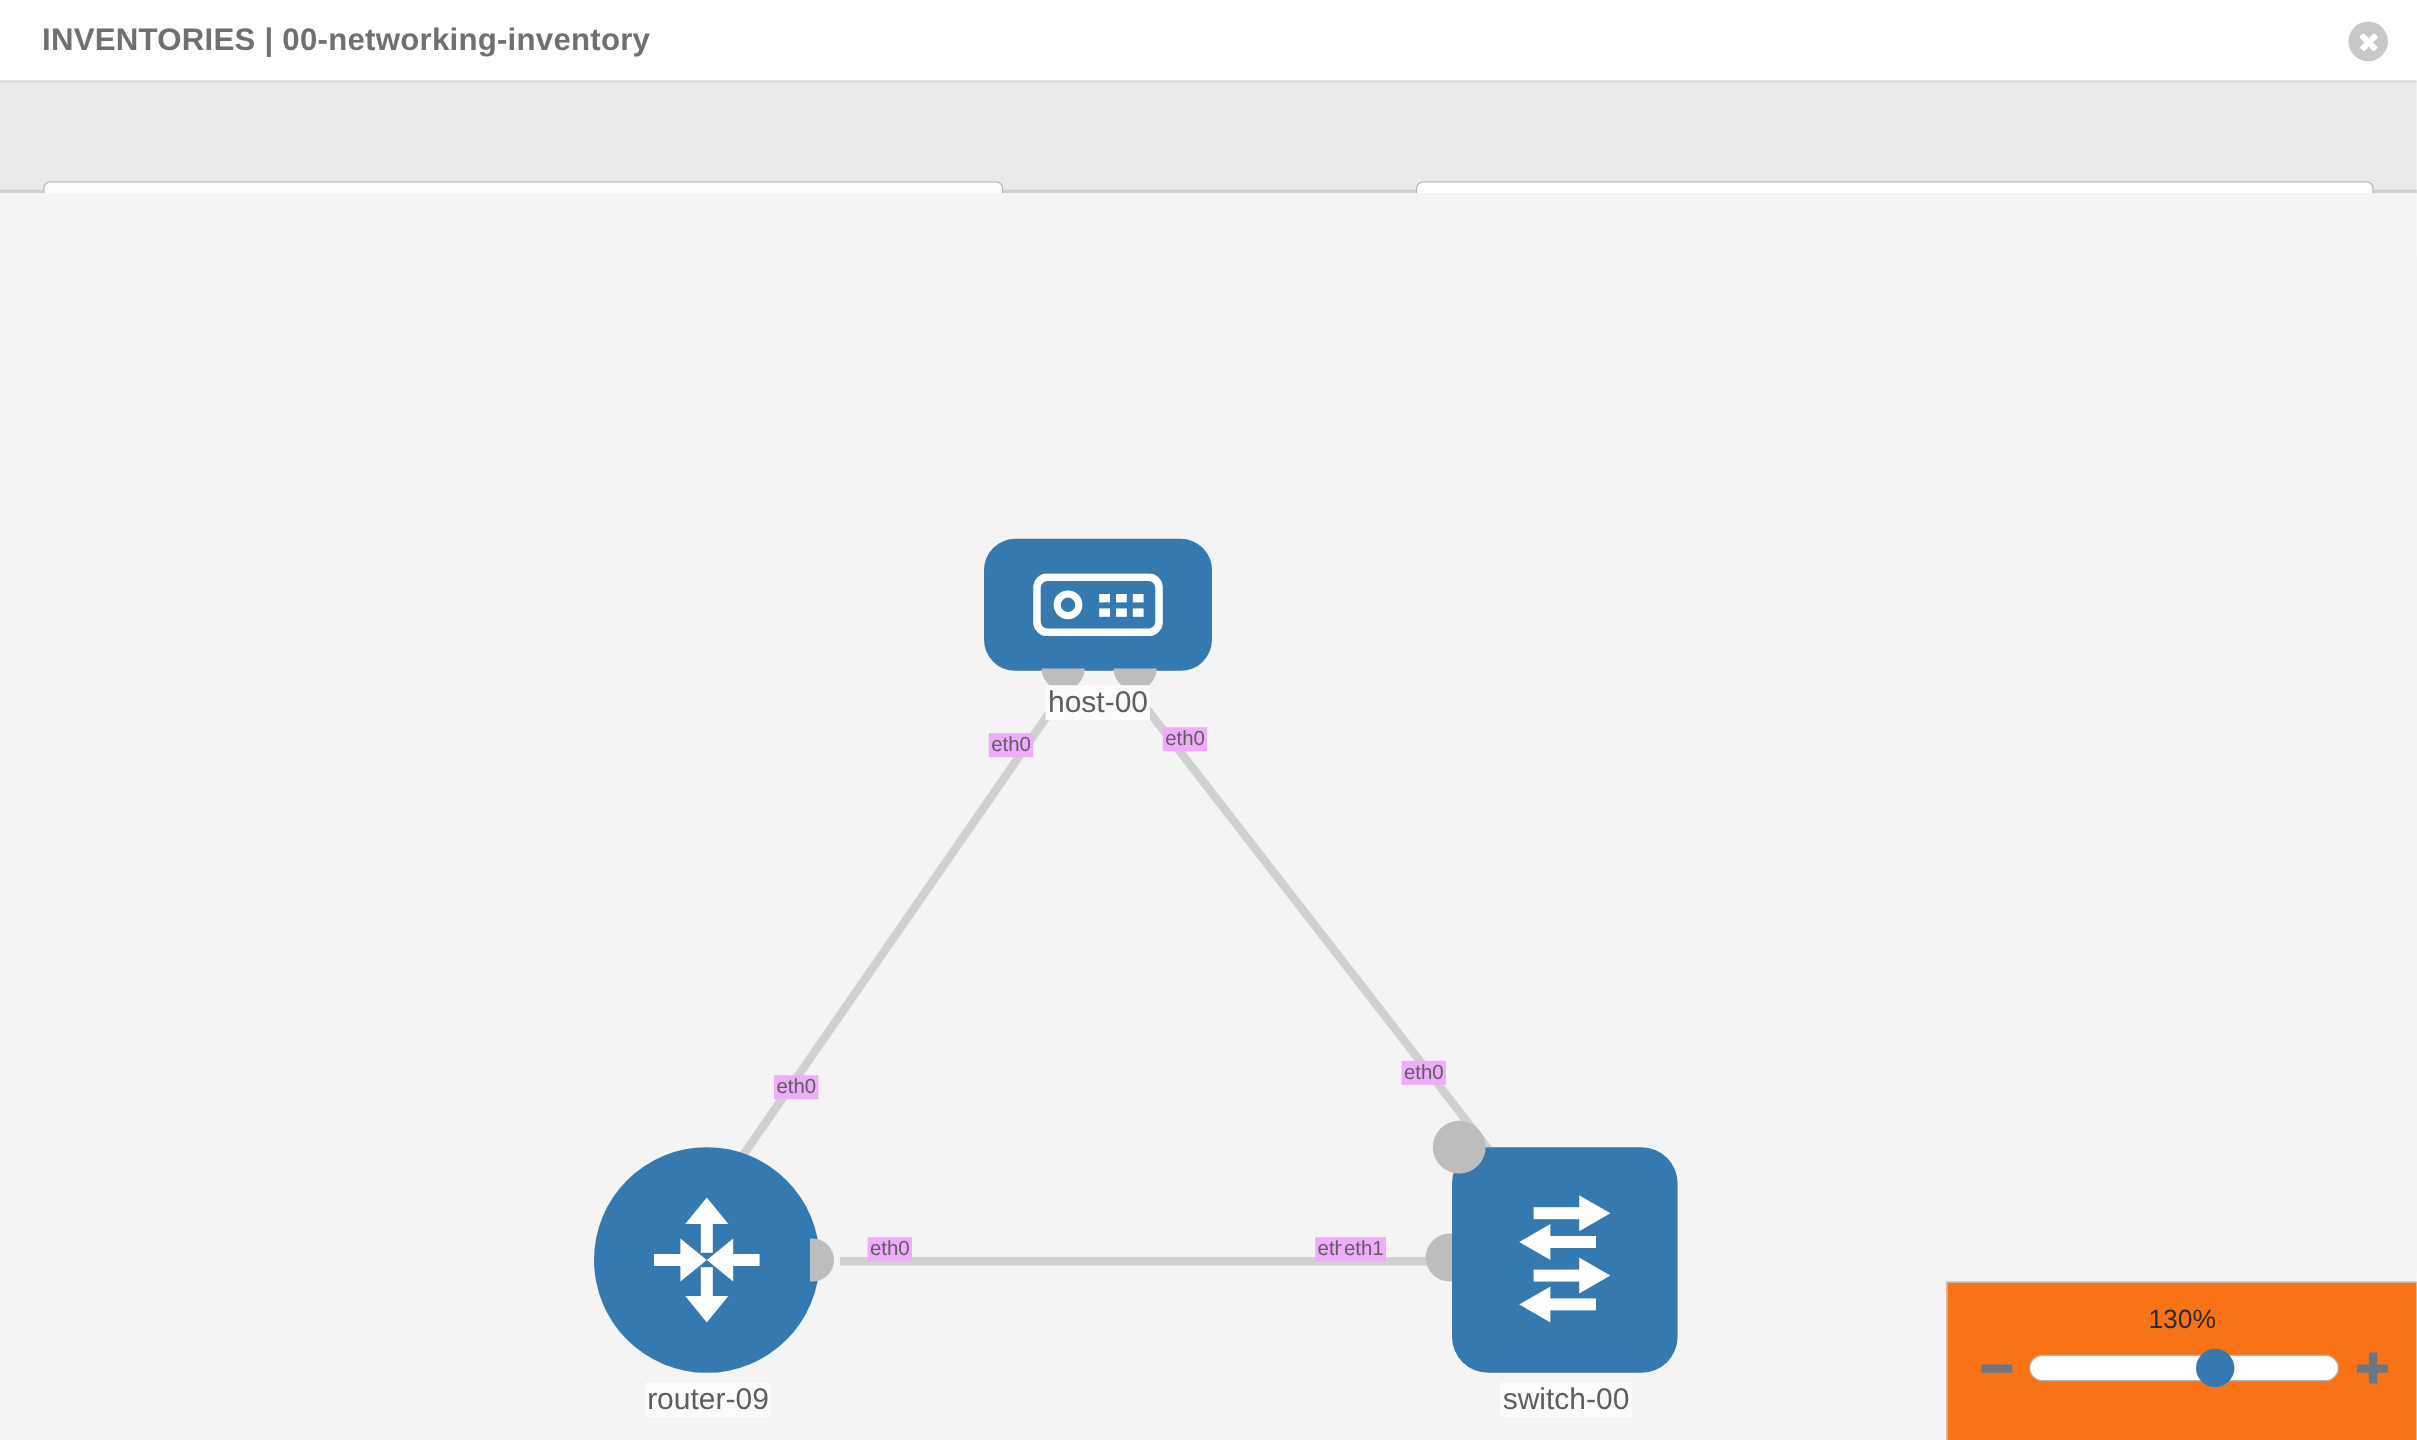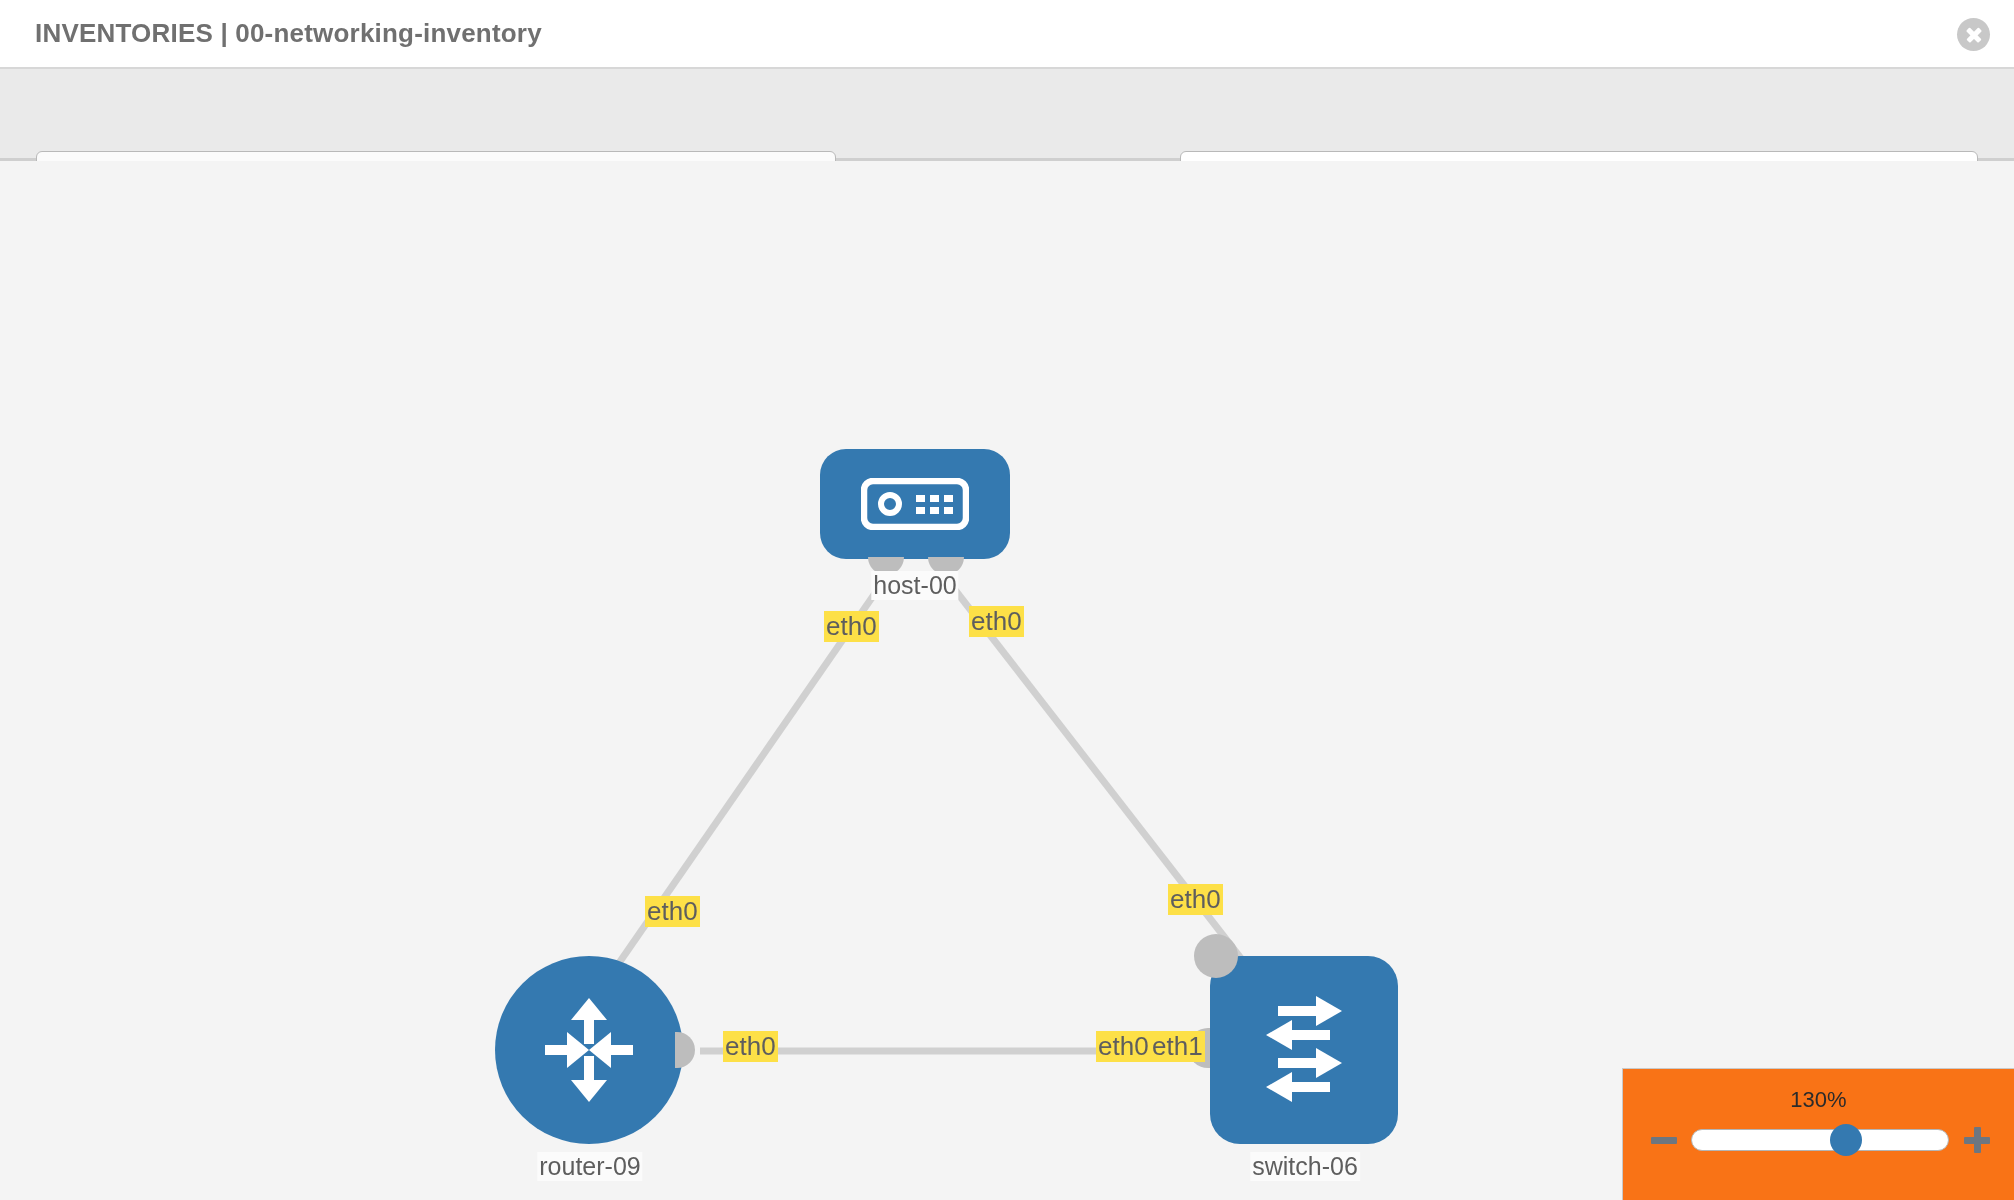--- a/index.html
+++ b/index.html
@@ -165,23 +165,23 @@
     background: #bdbdbd;
   }
 
   .port-right { width: 20px; height: 36px; border-radius: 0 18px 18px 0; }
   .port-left  { width: 22px; height: 40px; border-radius: 22px 0 0 22px; }
   .port-down  { width: 36px; height: 18px; border-radius: 0 0 18px 18px; }
 
   
   .iface-label {
     position: absolute;
-    font-size: 26px;
+    font-size: 17px;
     color: #5e5e5e;
-    background: #fde047;
+    background: #f0abfc;
     padding: 0 2px;
     white-space: nowrap;
   }
 
   
   #zoom-control {
     position: absolute;
     right: 0;
     bottom: 0;
     width: 392px;
@@ -358,36 +358,36 @@
 
             <rect x="32" y="90" width="52" height="10"></rect>
             <polygon points="20,95 46,110 46,80"></polygon>
           </g>
         </svg>
       </div>
 
       <div class="port" style="left:-16px; top:-22px; width:44px; height:44px; border-radius:50%;"></div>
       <div class="port port-left" style="left:-22px; top:72px;"></div>
 
-      <div class="node-label" style="top:196px;">switch-06</div>
+      <div class="node-label" style="top:196px;">switch-00</div>
     </div>
 
     <div class="iface-label" style="left:824px; top:450px;">eth0</div>
 
     <div class="iface-label" style="left:969px; top:445px;">eth0</div>
 
     <div class="iface-label" style="left:645px; top:735px;">eth0</div>
 
     <div class="iface-label" style="left:1168px; top:723px;">eth0</div>
 
     <div class="iface-label" style="left:723px; top:870px;">eth0</div>
 
     <div class="iface-label" style="left:1096px; top:870px;">eth0</div>
 
-    <div class="iface-label" style="left:1118px; top:870px;margin-left:32px;">eth1</div>
+    <div class="iface-label" style="left:1118px; top:870px;">eth1</div>
 
     <div id="zoom-control">
       <div id="zoom-value">130%</div>
       <div id="zoom-minus"></div>
       <div id="zoom-slider-track">
         <div id="zoom-slider-handle" style="left: 60%;"></div>
       </div>
       <div id="zoom-plus"></div>
     </div>
 

